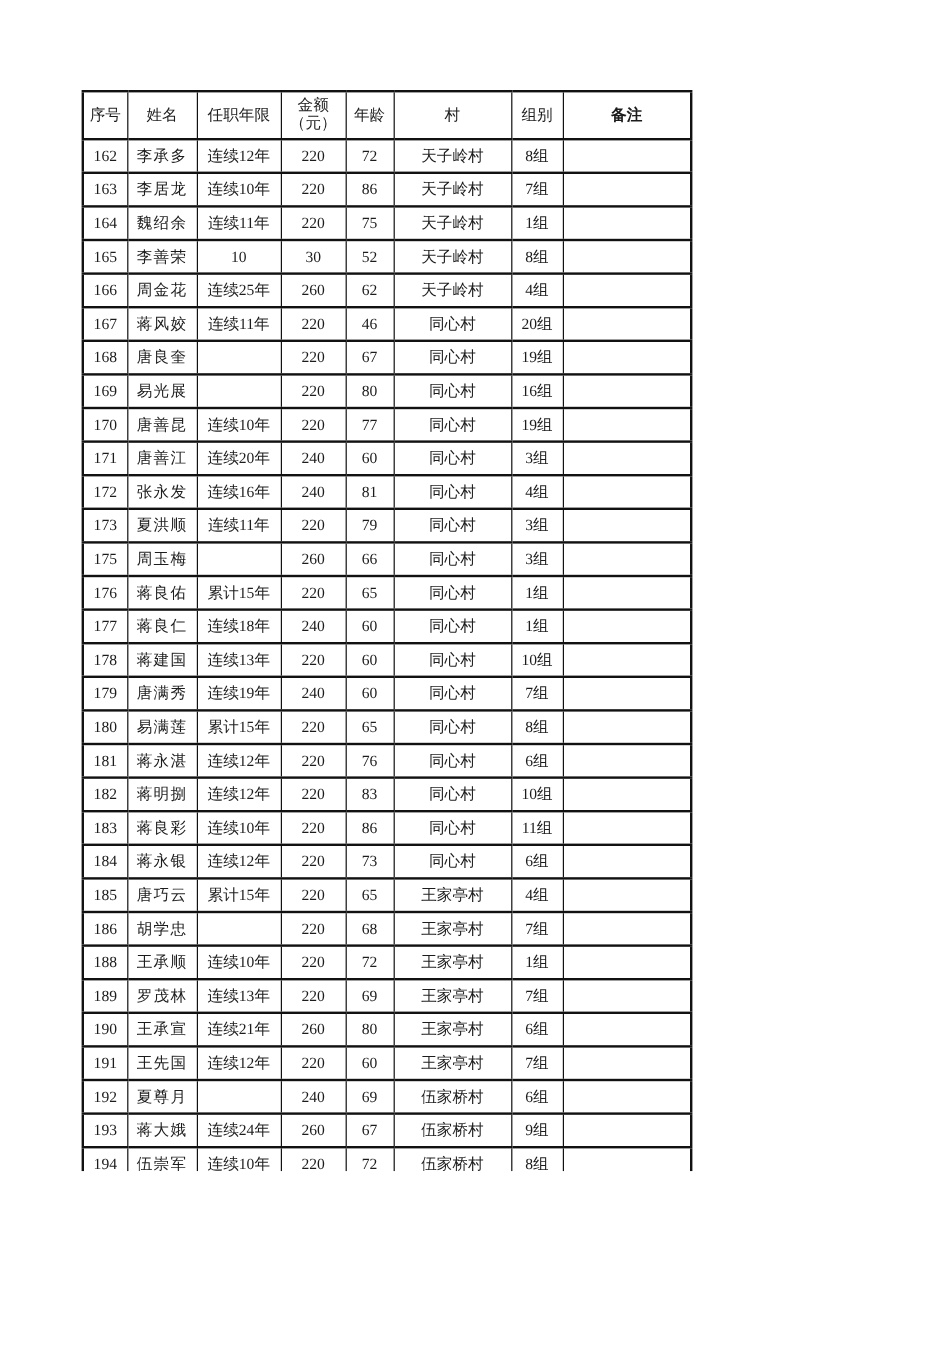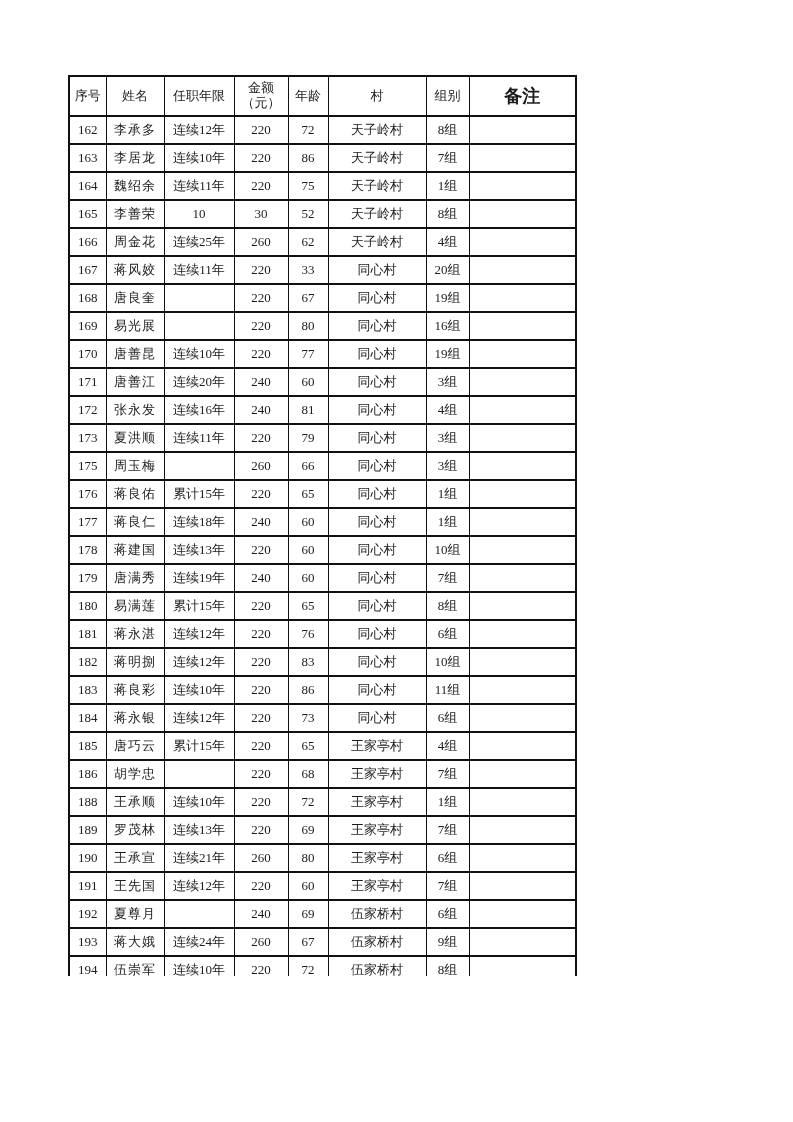--- a/index.html
+++ b/index.html
@@ -39,21 +39,21 @@
     overflow: hidden;
     white-space: nowrap;
   }
   table.roster th {
     font-weight: normal;
     height: 38px;
     white-space: pre-line;
   }
   table.roster th.remark-header {
     font-weight: bold;
-    font-size: 18px;
+    font-size: 13px;
   }
   table.roster td {
     height: 26px;
   }
   td.col-name {
     letter-spacing: 1px;
   }
   .footer {
     position: absolute;
     top: 1104px;
@@ -143,21 +143,21 @@
           <td class="col-age">62</td>
           <td class="col-village">天子岭村</td>
           <td class="col-group">4组</td>
           <td class="col-remark"></td>
         </tr>
         <tr>
           <td class="col-index">167</td>
           <td class="col-name">蒋风姣</td>
           <td class="col-tenure">连续11年</td>
           <td class="col-amount">220</td>
-          <td class="col-age">33</td>
+          <td class="col-age">46</td>
           <td class="col-village">同心村</td>
           <td class="col-group">20组</td>
           <td class="col-remark"></td>
         </tr>
         <tr>
           <td class="col-index">168</td>
           <td class="col-name">唐良奎</td>
           <td class="col-tenure"></td>
           <td class="col-amount">220</td>
           <td class="col-age">67</td>

